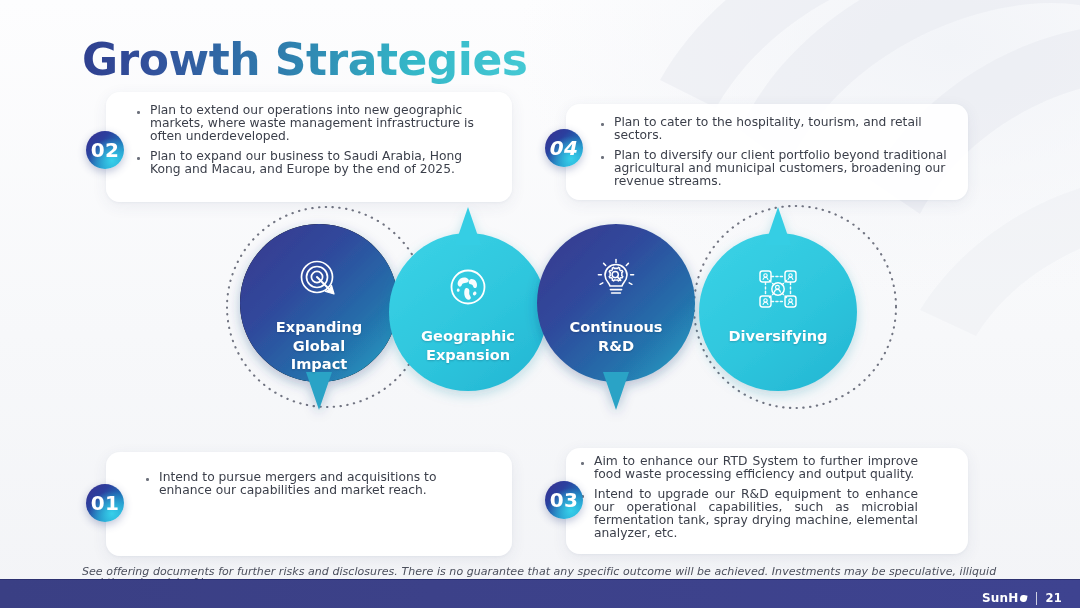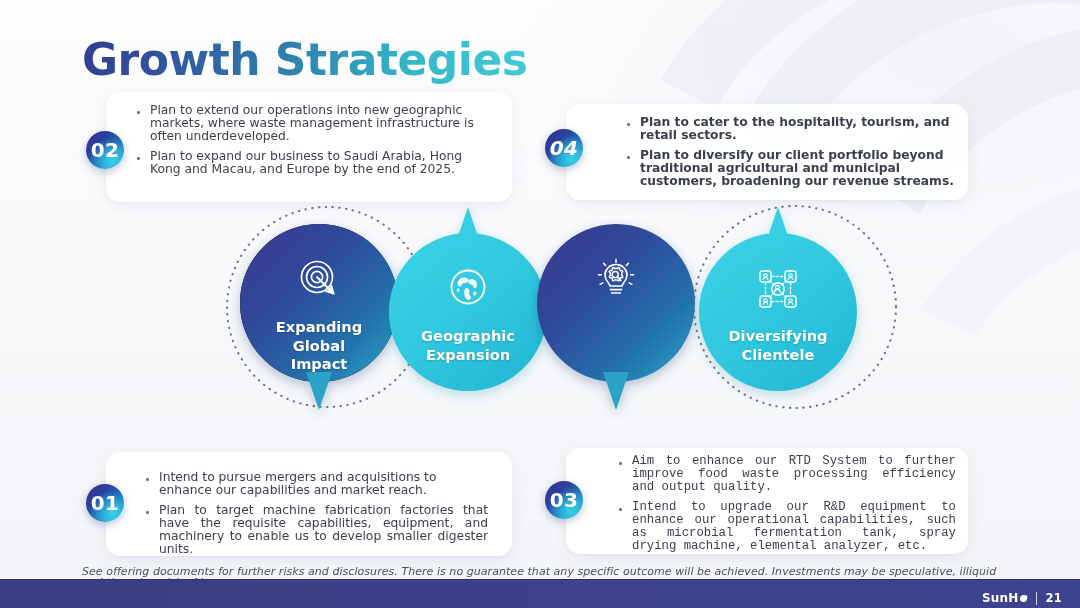--- a/index.html
+++ b/index.html
@@ -57,23 +57,23 @@
   .bullets li{
     position:relative;padding-left:16px;margin-bottom:7px;
   }
   .bullets li:last-child{margin-bottom:0;}
   .bullets li:before{
     content:"";position:absolute;left:3px;top:7px;
     width:2.5px;height:2.5px;background:#6d717c;border-radius:50%;
   }
   .just li{text-align:justify;}
   .bl-tl{left:134px;top:104px;width:352px;}
-  .bl-tr{left:624px;top:116px;width:352px;font-weight:bold;}
+  .bl-tr{left:598px;top:116px;width:352px;}
   .bl-bl{left:143px;top:457px;width:345px;margin-top:14px;}
-  .bl-br{left:616px;top:455px;width:340px;font-family:Liberation Mono, monospace;}
+  .bl-br{left:578px;top:455px;width:340px;}
 
   
   .badge{
     position:absolute;width:38px;height:38px;border-radius:50%;
     background:
       radial-gradient(circle at 68% 78%, #36d0ea 0%, rgba(54,208,234,0) 58%),
       linear-gradient(135deg,#3b2f8f 0%,#2b3f9e 32%,#1f73b8 62%,#27b4dd 100%);
     box-shadow:0 3px 9px rgba(40,60,130,.30);
     display:flex;align-items:center;justify-content:center;
     color:#ffffff;font-size:20px;font-weight:600;letter-spacing:.4px;
@@ -183,21 +183,20 @@
   <div class="bullets bl-tr">
     <ul>
       <li>Plan to cater to the hospitality, tourism, and retail sectors.</li>
       <li>Plan to diversify our client portfolio beyond traditional agricultural and municipal customers, broadening our revenue streams.</li>
     </ul>
   </div>
 
   <div class="bullets bl-bl just">
     <ul>
       <li style="text-align:left;">Intend to pursue mergers and acquisitions to enhance our capabilities and market reach.</li>
-      <li>Plan to target machine fabrication factories that have the requisite capabilities, equipment, and machinery to enable us to develop smaller digester units.</li>
     </ul>
   </div>
 
   <div class="bullets bl-br just">
     <ul>
       <li>Aim to enhance our RTD System to further improve food waste processing efficiency and output quality.</li>
       <li>Intend to upgrade our R&amp;D equipment to enhance our operational capabilities, such as microbial fermentation tank, spray drying machine, elemental analyzer, etc.</li>
     </ul>
   </div>
 
@@ -320,20 +319,24 @@
           <path d="M3.4 16.8 h3"></path>
           <path d="M38.6 16.8 h-3"></path>
           <path d="M5.1 26.3 l2.7 -1.4"></path>
           <path d="M36.9 26.3 l-2.7 -1.4"></path>
         </g>
         <path d="M21 10.2 l1.5 .25 l.9 -1.1 l1.35 .8 l-.25 1.4 l1.1 1.1 l1.4 -.25 l.8 1.35 l-1.1 .9 l.25 1.5 l-.25 1.5 l1.1 .9 l-.8 1.35 l-1.4 -.25 l-1.1 1.1 l.25 1.4 l-1.35 .8 l-.9 -1.1 l-1.5 .25 l-1.5 -.25 l-.9 1.1 l-1.35 -.8 l.25 -1.4 l-1.1 -1.1 l-1.4 .25 l-.8 -1.35 l1.1 -.9 l-.25 -1.5 l.25 -1.5 l-1.1 -.9 l.8 -1.35 l1.4 .25 l1.1 -1.1 l-.25 -1.4 l1.35 -.8 l.9 1.1 z" stroke-width="1.45"></path>
         <circle cx="20.2" cy="16.6" r="3.1" stroke-width="1.5"></circle>
         <path d="M22.5 19 l3.2 3.3" stroke-width="1.7"></path>
       </svg>
     </div>
+    <div class="plabel">
+      <div>Continuous</div>
+      <div>R&amp;D</div>
+    </div>
   </div>
 
   <div class="pillar p4">
     <div class="blob">
       <svg viewBox="0 0 158 158">
         <defs>
           <linearGradient id="g4" x1="0.1" y1="0" x2="0.9" y2="1">
             <stop offset="0" stop-color="#3ad2e6"></stop>
             <stop offset="55%" stop-color="#2ec6dd"></stop>
             <stop offset="100%" stop-color="#24b6d3"></stop>
@@ -377,21 +380,20 @@
           <path d="M34.5 15.5 v13"></path>
           <path d="M13.5 13.5 l4.3 4.3"></path>
           <path d="M30.5 13.5 l-4.3 4.3"></path>
           <path d="M13.5 30.5 l4.3 -4.3"></path>
           <path d="M30.5 30.5 l-4.3 -4.3"></path>
         </g>
       </svg>
     </div>
     <div class="plabel">
       <div>Diversifying</div>
-      <div>Clientele</div>
     </div>
   </div>
 
   <div class="disclaimer">See offering documents for further risks and disclosures. There is no guarantee that any specific outcome will be achieved. Investments may be speculative, illiquid and there is a risk of loss.</div>
 
   <div class="footbar">
     <div class="brand">
       <span class="brandname">
         <span>SunH</span>
         <span class="leaf"></span>

